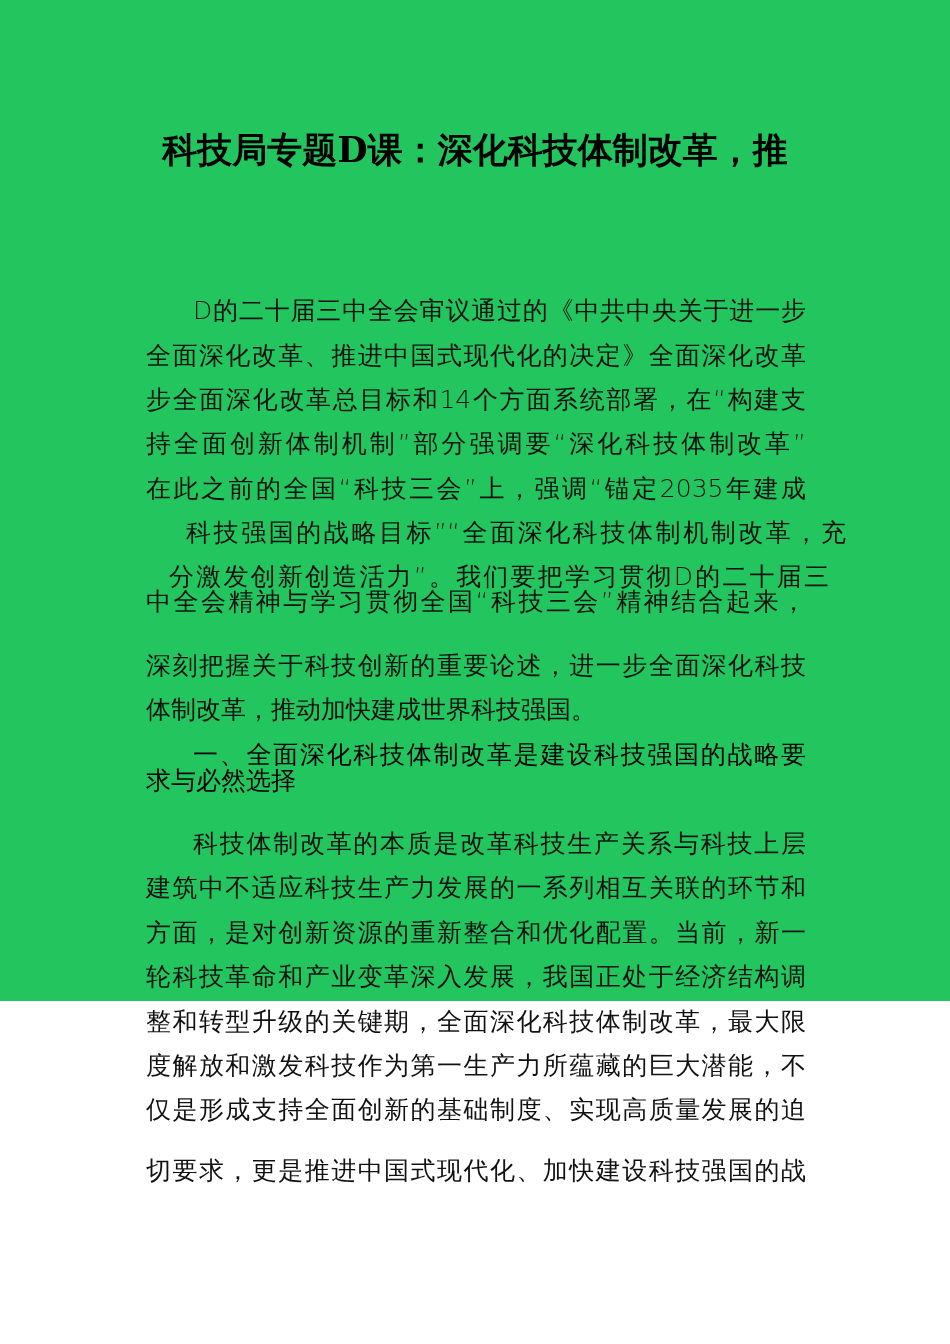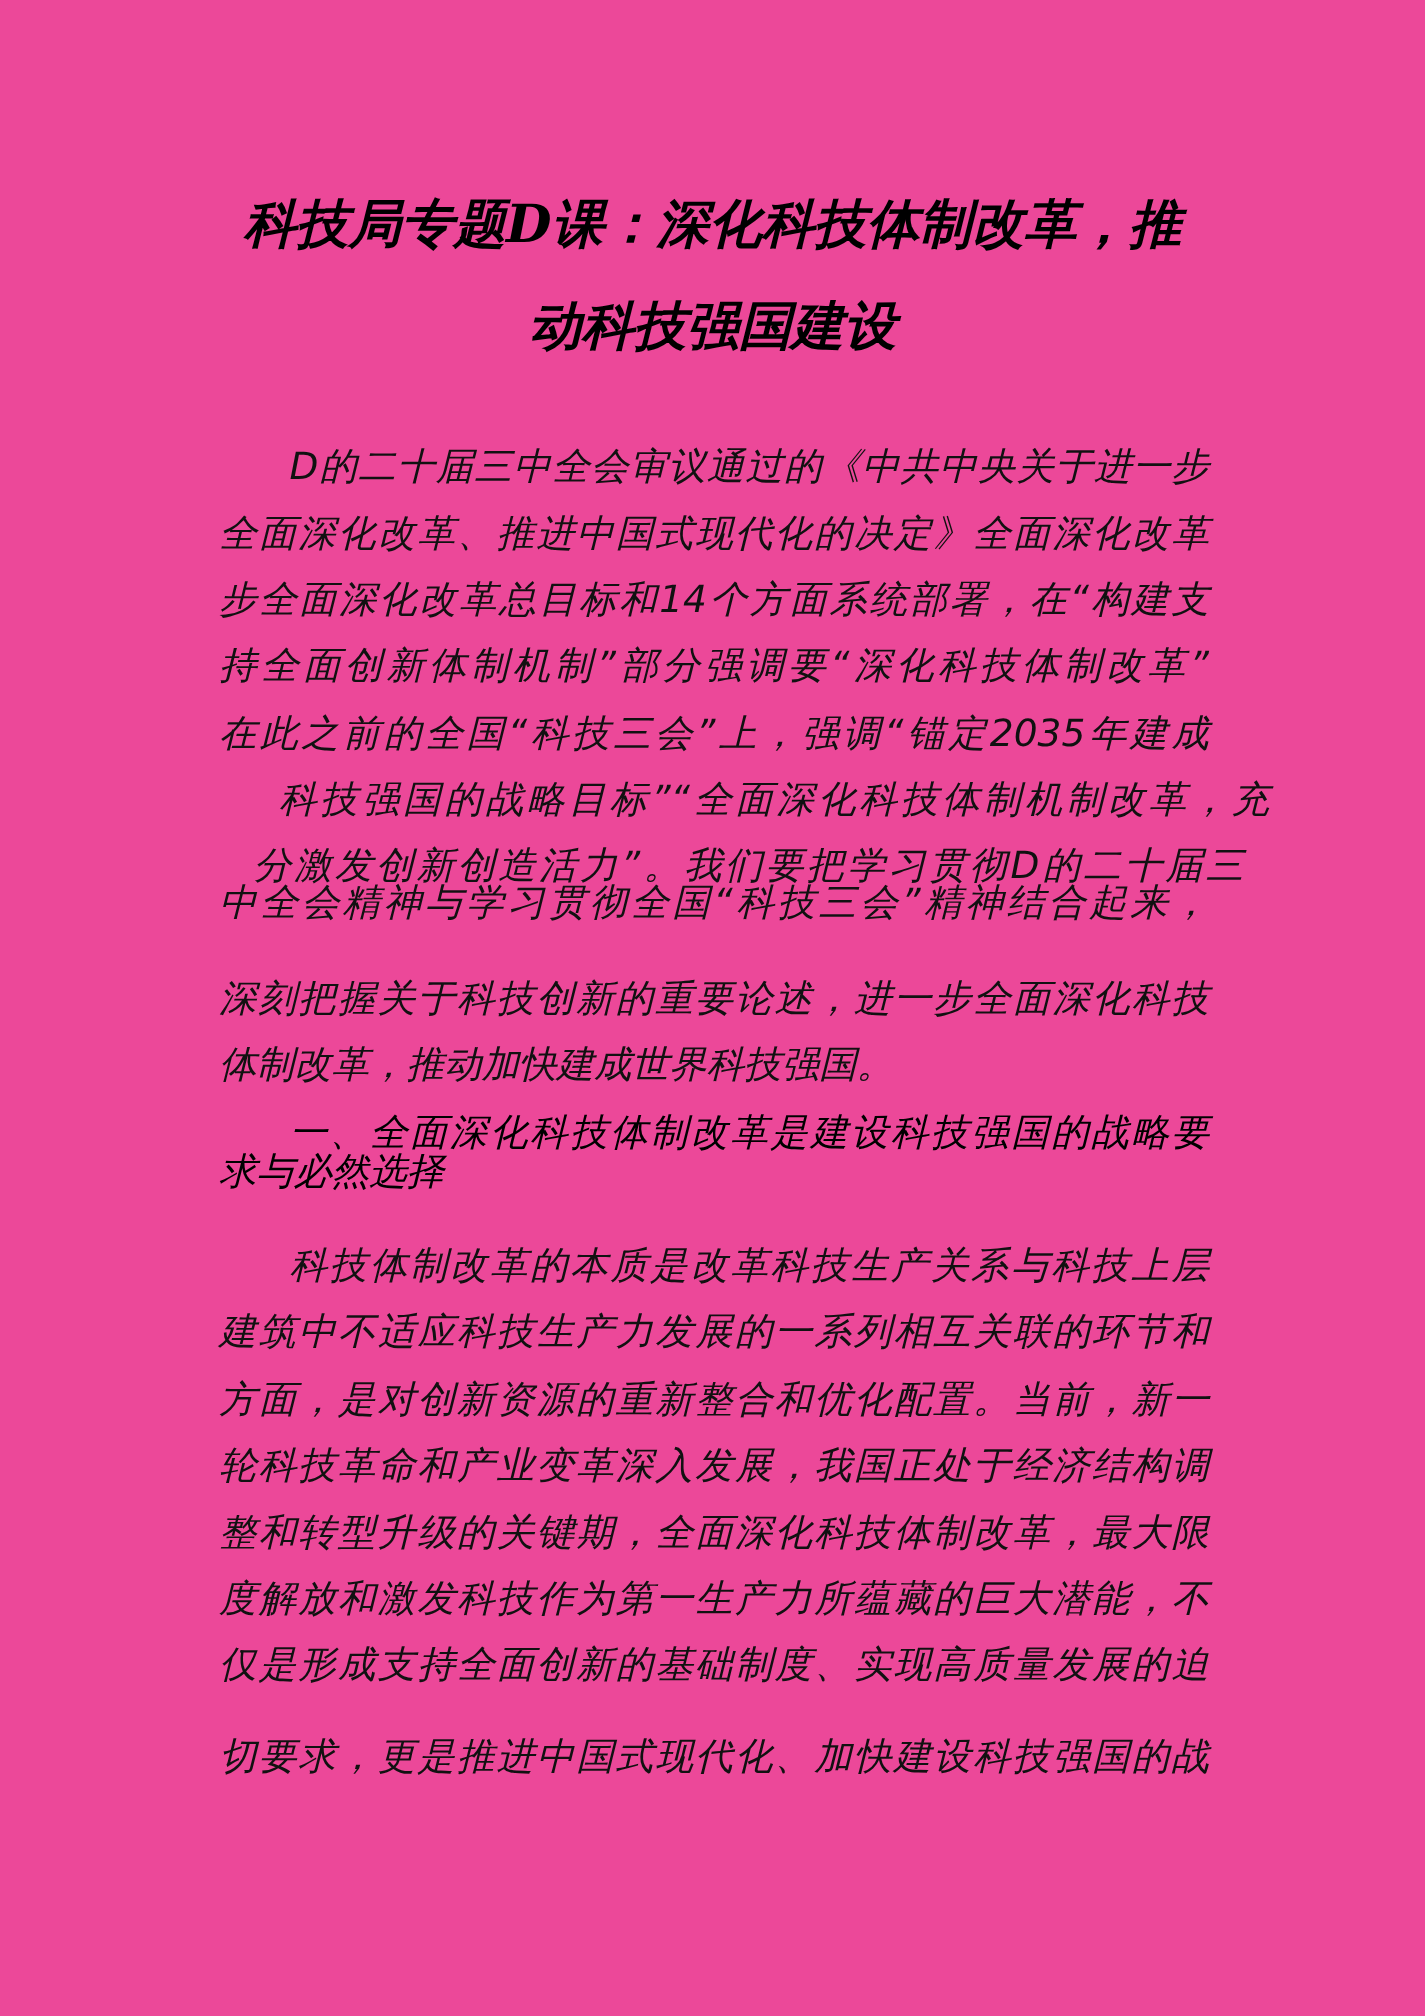--- a/index.html
+++ b/index.html
@@ -12,23 +12,22 @@
       height: 1344px;
       position: relative;
       overflow: hidden;
       color: #000000;
     }
     .page {
       position: absolute;
       left: 0;
       top: 0;
       width: 950px;
-      height: 1344px;
-      background: #ec4899;
-      font-style: italic;
+      height: 1001px;
+      background: #22c55e;
     }
     .title {
       position: absolute;
       left: 145px;
       width: 660px;
       text-align: center;
       font-family: "DejaVu Serif", "Liberation Serif", serif;
       font-weight: bold;
       font-size: 35px;
       line-height: 40px;
@@ -57,21 +56,20 @@
       font-weight: normal;
       color: #000000;
     }
   </style>
 </head>
 <body>
 
 <div class="page">
 
   <div class="title title-line-1">科技局专题D课：深化科技体制改革，推</div>
-  <div class="title title-line-2">动科技强国建设</div>
 
   <div>
     <div class="line indent" style="top:295px;">D的二十届三中全会审议通过的《中共中央关于进一步</div>
     <div class="line" style="top:340px;">全面深化改革、推进中国式现代化的决定》全面深化改革</div>
     <div class="line" style="top:384px;">步全面深化改革总目标和14个方面系统部署，在“构建支</div>
     <div class="line" style="top:428px;">持全面创新体制机制”部分强调要“深化科技体制改革”</div>
     <div class="line" style="top:473px;">在此之前的全国“科技三会”上，强调“锚定2035年建成</div>
     <div class="line" style="top:517px;margin-left:40px;">科技强国的战略目标”“全面深化科技体制机制改革，充</div>
     <div class="line" style="top:561px;margin-left:23px;">分激发创新创造活力”。我们要把学习贯彻D的二十届三</div>
     <div class="line" style="top:586px;">中全会精神与学习贯彻全国“科技三会”精神结合起来，</div>

